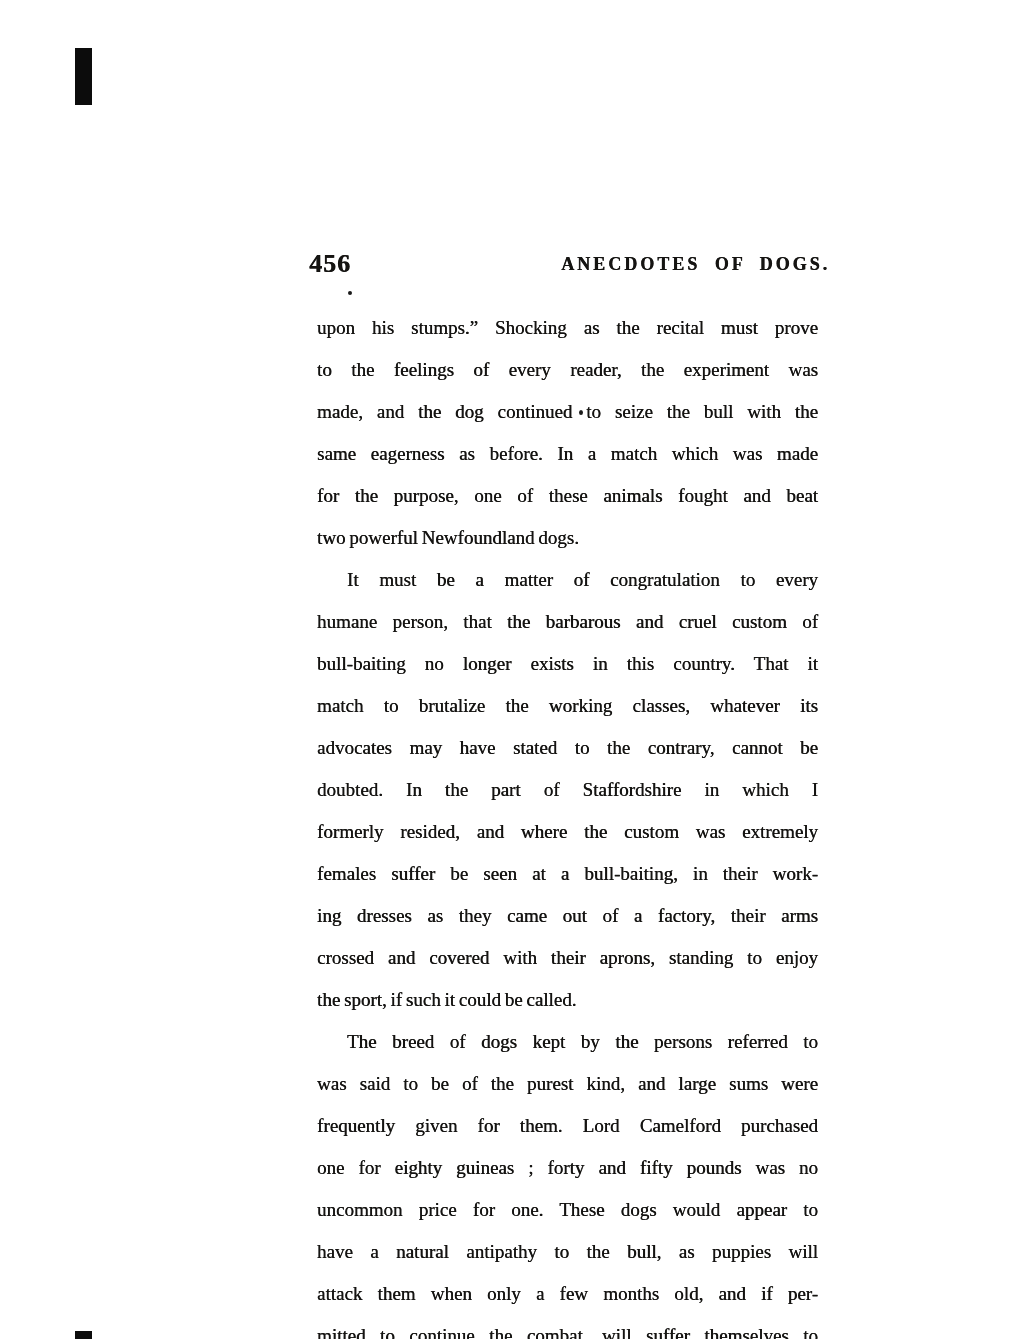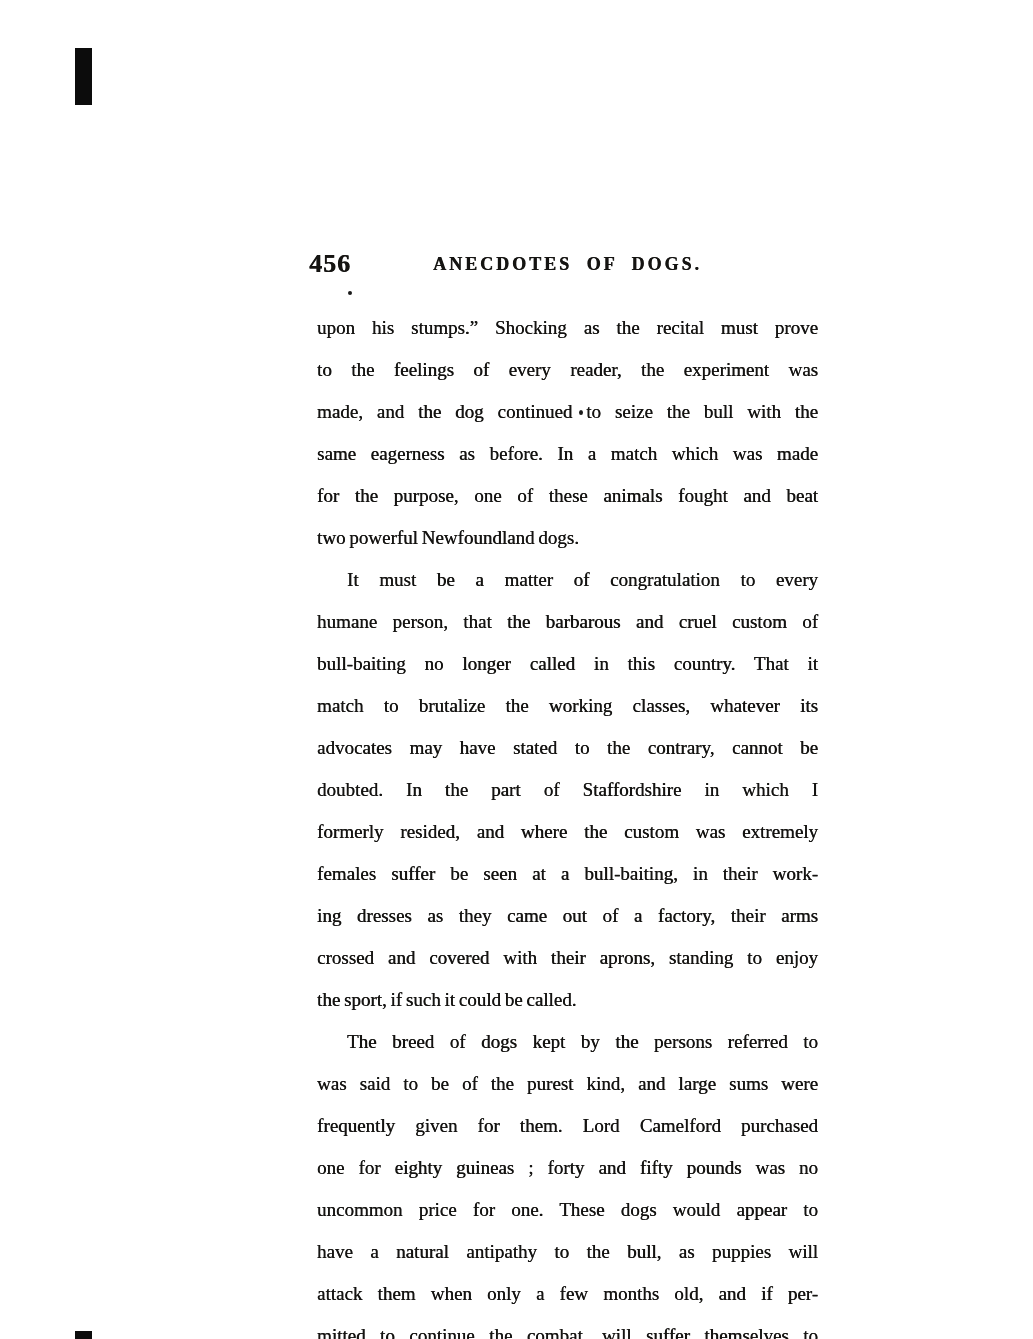--- a/index.html
+++ b/index.html
@@ -42,21 +42,21 @@
     font-size: 26px;
     font-weight: bold;
     letter-spacing: 1px;
     text-shadow: 0.4px 0 currentColor;
   }
   .running-title {
     position: absolute;
     left: 257px;
     top: 206px;
     width: 525px;
-    text-align: center;
+    text-align: right;
     font-size: 18px;
     font-weight: bold;
     letter-spacing: 3px;
     word-spacing: 7px;
     text-shadow: 0.4px 0 currentColor;
   }
   .body-text {
     position: absolute;
     left: 257px;
     top: 253px;
@@ -93,21 +93,21 @@
 
   <div class="body-text">
       <div class="line">upon his stumps.” Shocking as the recital must prove</div>
       <div class="line">to the feelings of every reader, the experiment was</div>
       <div class="line">made, and the dog continued to seize the bull with the</div>
       <div class="line">same eagerness as before. In a match which was made</div>
       <div class="line">for the purpose, one of these animals fought and beat</div>
       <div class="line flush-left">two powerful Newfoundland dogs.</div>
       <div class="line indent">It must be a matter of congratulation to every</div>
       <div class="line">humane person, that the barbarous and cruel custom of</div>
-      <div class="line">bull-baiting no longer called in this country. That it</div>
+      <div class="line">bull-baiting no longer exists in this country. That it</div>
       <div class="line">match to brutalize the working classes, whatever its</div>
       <div class="line">advocates may have stated to the contrary, cannot be</div>
       <div class="line">doubted. In the part of Staffordshire in which I</div>
       <div class="line">formerly resided, and where the custom was extremely</div>
       <div class="line">females suffer be seen at a bull-baiting, in their work-</div>
       <div class="line">ing dresses as they came out of a factory, their arms</div>
       <div class="line">crossed and covered with their aprons, standing to enjoy</div>
       <div class="line flush-left">the sport, if such it could be called.</div>
       <div class="line indent">The breed of dogs kept by the persons referred to</div>
       <div class="line">was said to be of the purest kind, and large sums were</div>

